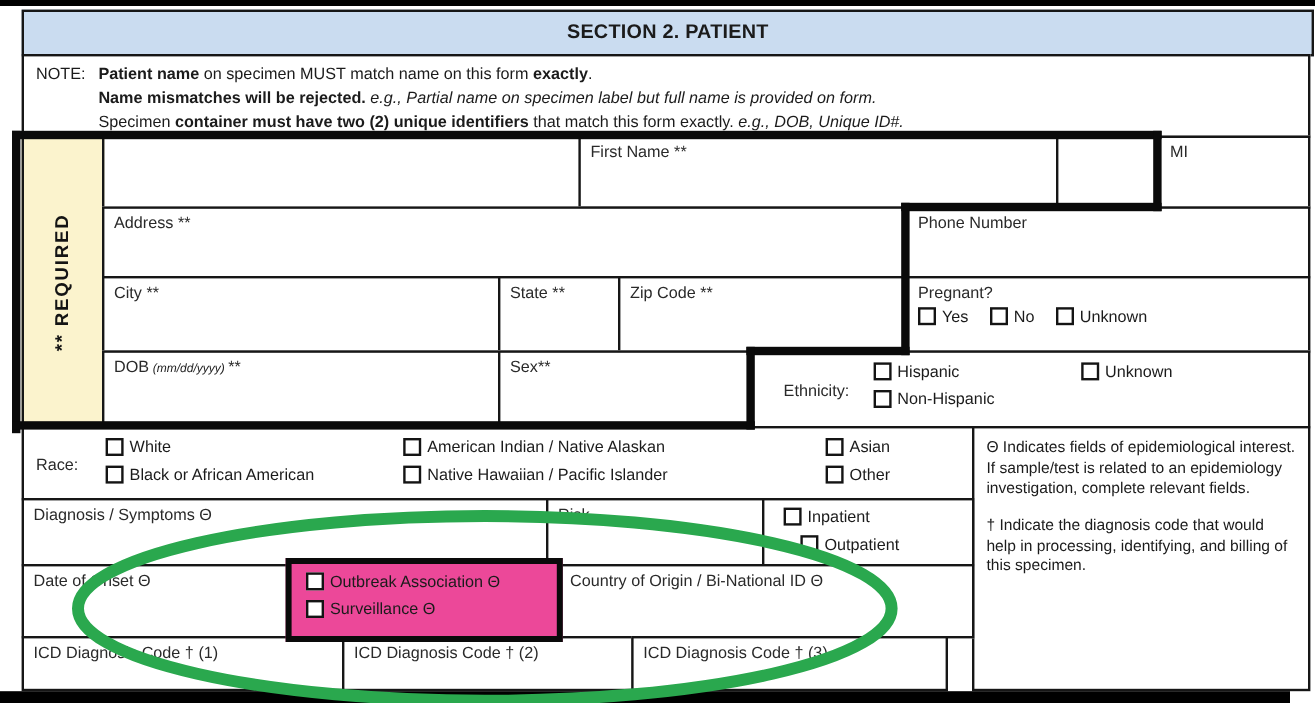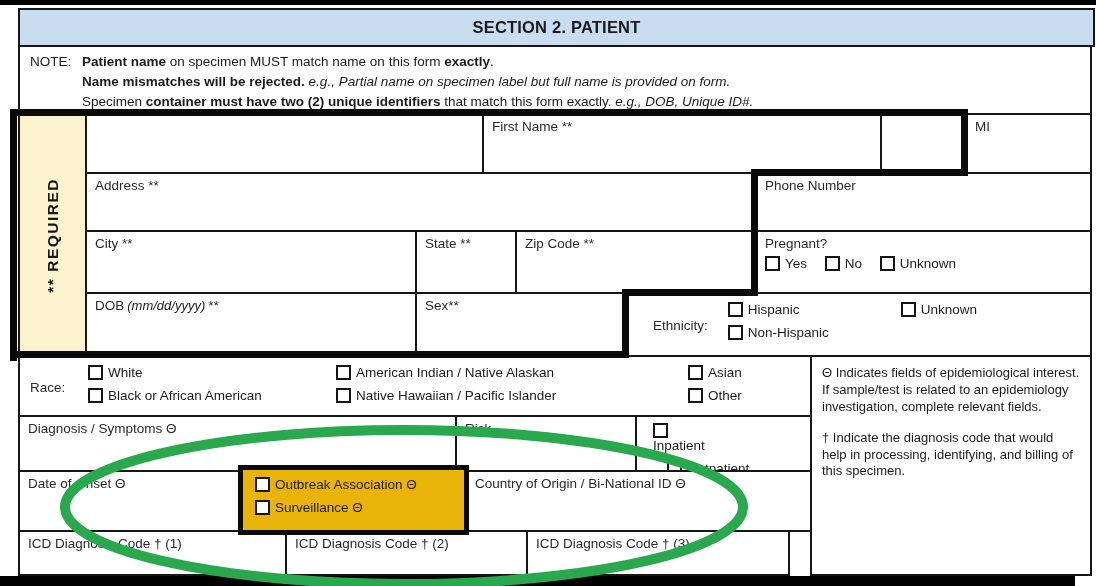--- a/index.html
+++ b/index.html
@@ -6,21 +6,21 @@
   #page {
     position:relative; width:1096px; height:586px; background:#ffffff;
     font-family:"Liberation Sans", sans-serif; color:#1b1b1b; overflow:hidden;
   }
   .cell {
     position:absolute; box-sizing:border-box; border:2px solid #161616;
     background:#ffffff; padding:4px 8px; font-size:13.5px; line-height:1.25;
     z-index:1;
   }
   .lbl { color:#2a2a2a; }
-  .hint { font-size:13px; font-style:italic; margin:0 3px; }
+  .hint { font-size:10px; font-style:italic; margin:0 3px; }
   .bar { position:absolute; background:#000000; z-index:6; }
   .thick { position:absolute; background:#0a0a0a; z-index:6; }
   .header-box {
     display:flex; align-items:center; justify-content:center;
     background:#cadcf0; font-weight:bold; font-size:16.5px; letter-spacing:.2px;
   }
   .note-box { display:flex; padding:7px 10px; font-size:13.5px; }
   .note-label { width:52px; flex:none; }
   .note-body { flex:1; }
   .note-body > div { margin-bottom:3px; white-space:nowrap; }
@@ -34,21 +34,21 @@
   .cb {
     display:inline-block; width:11px; height:11px; border:2px solid #141414;
     background:#ffffff; margin-right:5px; vertical-align:-2px; flex:none;
   }
   .opt { display:inline-flex; align-items:flex-start; white-space:nowrap; }
   .opt + .opt { margin-left:14px; }
   .optcol .opt { display:flex; margin-left:0; margin-bottom:6px; }
   .row-flex { display:flex; align-items:flex-start; }
   .outbreak-box {
     position:absolute; box-sizing:border-box; border:5px solid #0a0a0a;
-    background:#eab308; z-index:5; padding:7px 12px; font-size:13.5px;
+    background:#ec4899; z-index:5; padding:7px 12px; font-size:13.5px;
   }
   .outbreak-box .opt { display:flex; margin:0 0 8px 0; }
   .sidenote { font-size:13px; line-height:1.3; padding:8px 10px; }
   .sidenote p { margin:0 0 14px 0; }
   svg.annot { position:absolute; left:0; top:0; z-index:10; pointer-events:none; }
 </style>
 </head>
 <body>
 
 <div id="page">
@@ -176,21 +176,21 @@
     <p>† Indicate the diagnosis code that would help in processing, identifying, and billing of this specimen.</p>
   </div>
 
   <div class="cell" style="left:18px;top:415px;width:439px;height:57px;">
     <span class="lbl">Diagnosis / Symptoms Θ</span>
   </div>
   <div class="cell" style="left:455px;top:415px;width:182px;height:57px;">
     <span class="lbl">Risk</span>
   </div>
   <div class="cell" style="left:635px;top:415px;width:177px;height:57px;padding-left:16px;">
-    <div class="opt" style="display:flex;margin:2px 0 6px 0;flex-direction:column;">
+    <div class="opt" style="display:flex;margin:2px 0 6px 0;">
         <span class="cb"></span>
         <span>Inpatient</span>
       </div>
     <div class="opt" style="display:flex;">
         <span class="cb"></span>
         <span>Outpatient</span>
       </div>
   </div>
 
   <div class="cell" style="left:18px;top:470px;width:224px;height:62px;">

